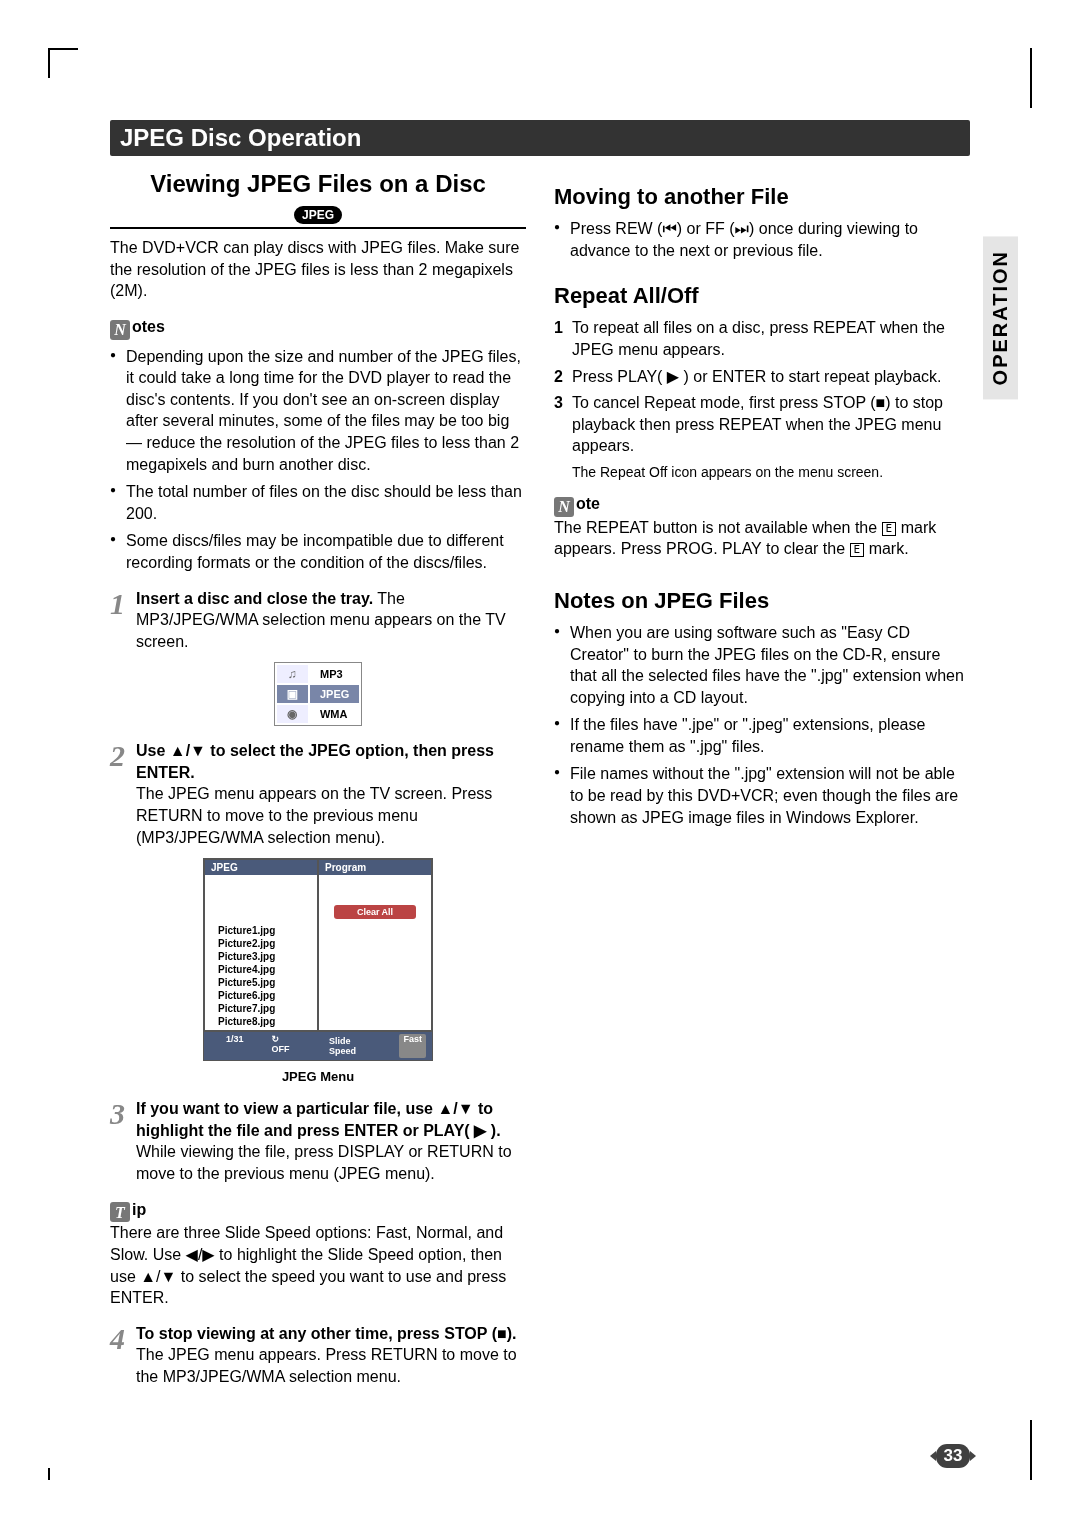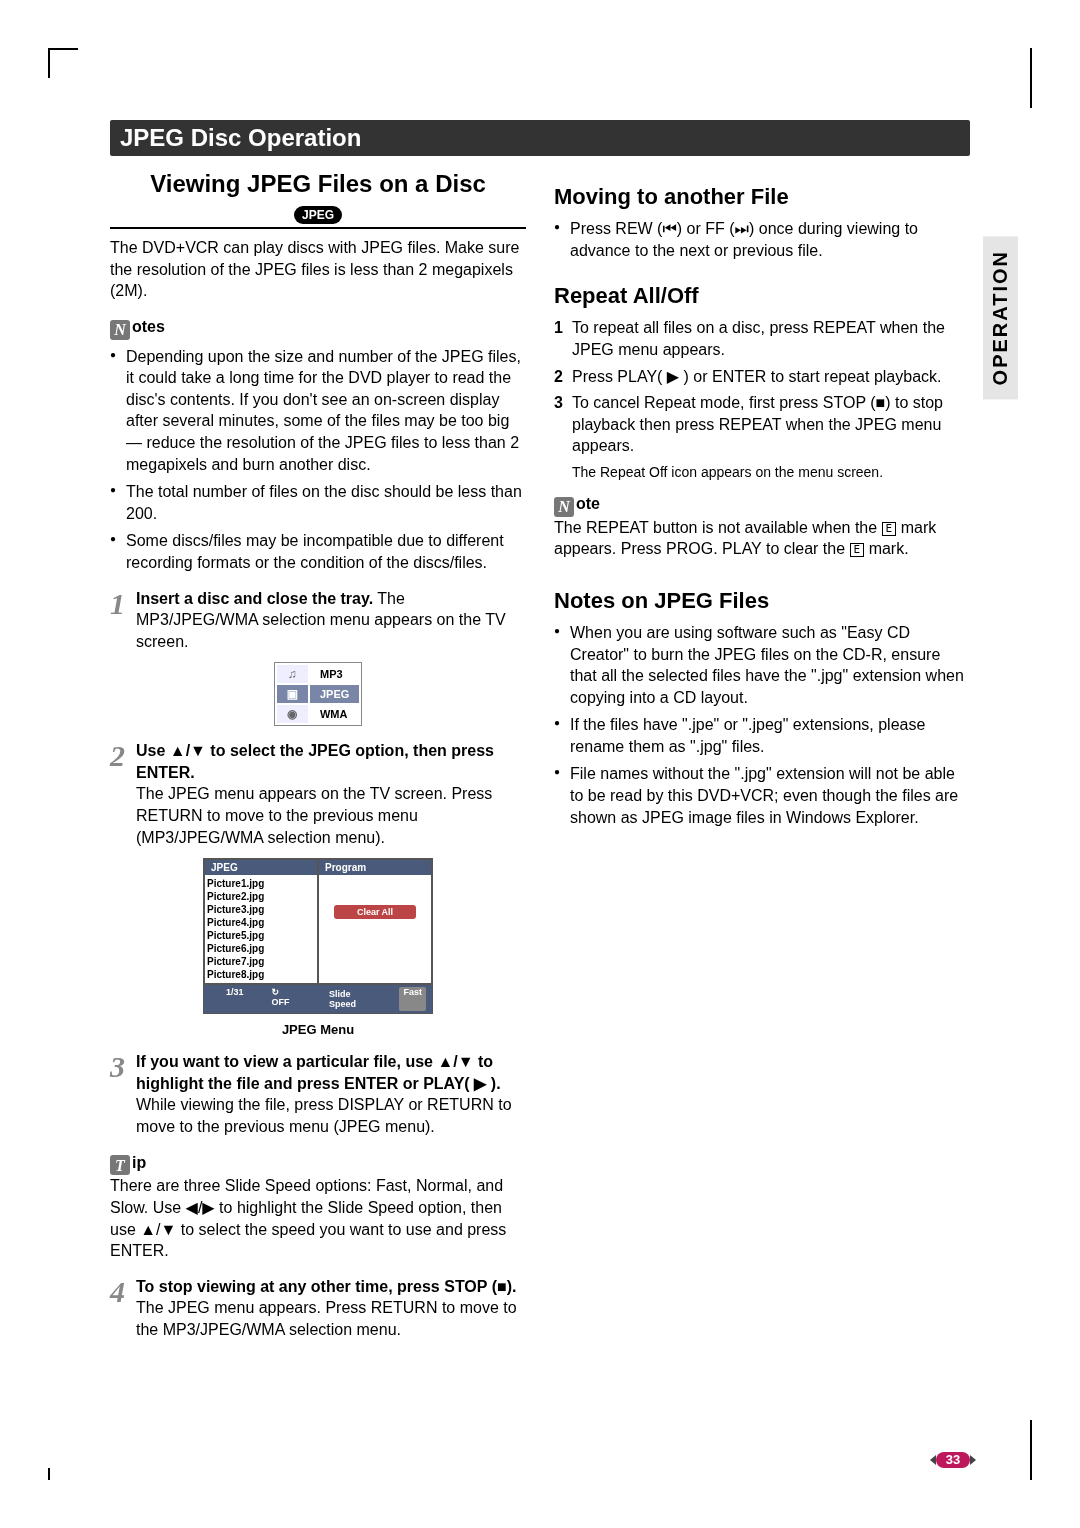--- a/index.html
+++ b/index.html
@@ -26,31 +26,31 @@
   .imgcenter { display: flex; flex-direction: column; align-items: center; margin: 10px 0; }
   .selmenu { border: 1px solid #888; font-size: 11px; font-weight: bold; }
   .selmenu td { padding: 2px 10px; }
   .selmenu td.icon { width: 22px; text-align: center; font-size: 12px; color: #666; background:#eef; }
   .selmenu tr.sel td { background: #7986a8; color: #fff; }
   .jpegmenu { width: 230px; font-size: 10px; }
   .jm-outer { border: 1px solid #555; }
   .jm-top { display: flex; }
   .jm-col { flex: 1; border: 1px solid #555; }
   .jm-head { background: #4a5a7a; color: #fff; font-weight: bold; padding: 2px 6px; }
-  .jm-list { padding: 2px 0; }
+  .jm-list { padding: 2px 11px; margin-top: 47px; }
   .jm-list div { padding: 1px 2px; font-weight: bold; }
   .jm-btn { margin: 30px auto 6px auto; width: 82px; text-align: center; font-size: 9px; font-weight: bold; background: #b44; color: #fff; padding: 2px 4px; border-radius: 3px; }
   .jm-bot { display: flex; background: #4a5a7a; color: #fff; font-weight: bold; font-size: 9px; border-top: 1px solid #555; }
   .jm-bot div { padding: 2px 6px; margin-left: 16px; }
   .jm-bot .r { margin-left: auto; display:flex; gap:20px; }
   .jm-bot .badge2 { background:#888; color:#fff; padding:0 4px; border-radius:2px; }
   .caption { font-size: 13px; font-weight: bold; text-align: center; margin-top: 8px; }
   .sidetab { position: absolute; right: 62px; top: 236px; writing-mode: vertical-rl; transform: rotate(180deg); font-weight: bold; font-size: 20px; letter-spacing: 2px; background: #e5e5e5; padding: 14px 6px; }
   .pagenum { position: absolute; right: 110px; bottom: 60px; }
-  .pagenum-badge { display:inline-flex; align-items:center; justify-content:center; width:34px; height:16px; background:#be185d; color:#fff; font-weight:bold; font-size:13px; border-radius:11px; position:relative; }
+  .pagenum-badge { display:inline-flex; align-items:center; justify-content:center; width:34px; height:24px; background:#404040; color:#fff; font-weight:bold; font-size:17px; border-radius:11px; position:relative; }
   .pagenum-badge::before, .pagenum-badge::after { content:""; position:absolute; top:50%; width:0;height:0; border-top:5px solid transparent; border-bottom:5px solid transparent; transform:translateY(-50%); }
   .pagenum-badge::before { left:-6px; border-right:6px solid #444; }
   .pagenum-badge::after { right:-6px; border-left:6px solid #444; }
   .crop { position:absolute; width:30px; height:30px; }
   .crop.tl { left:48px; top:48px; border-left:2px solid #000; border-top:2px solid #000; }
   .crop.bl { left:48px; bottom:48px; border-left:2px solid #000; border-bottom:2px solid #000; height:12px; width:2px; border:none; background:#000;}
   .crop.tr { right:48px; top:48px; width:2px; height:60px; background:#000; }
   .crop.br { right:48px; bottom:48px; width:2px; height:60px; background:#000; }
   .emark { display:inline-block; border:1px solid #000; font-size:11px; padding:0 3px; line-height:1.1; vertical-align:1px; font-family: monospace; }
 </style>

